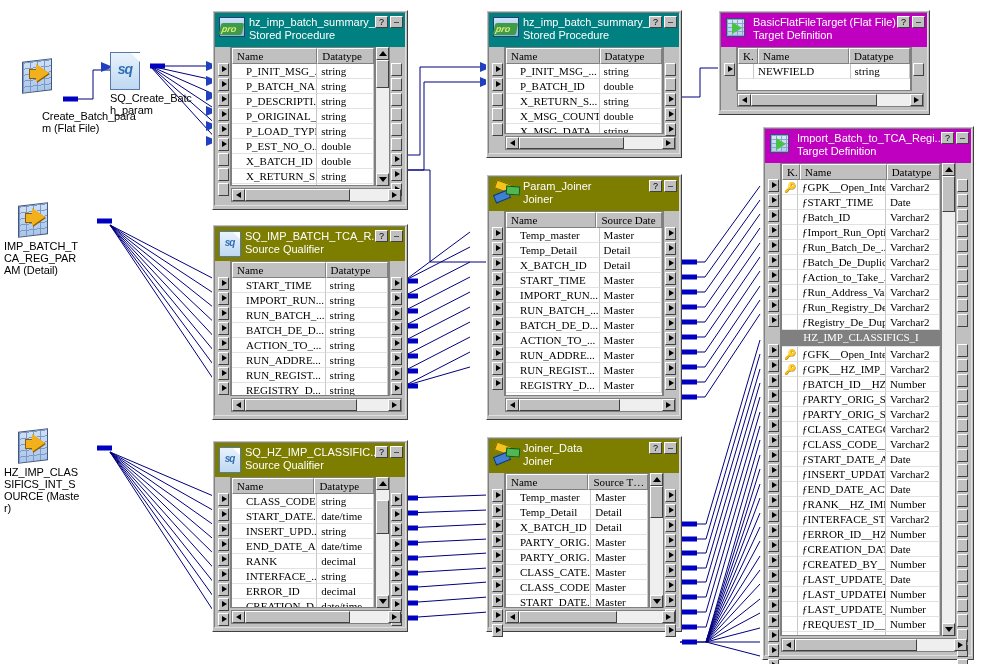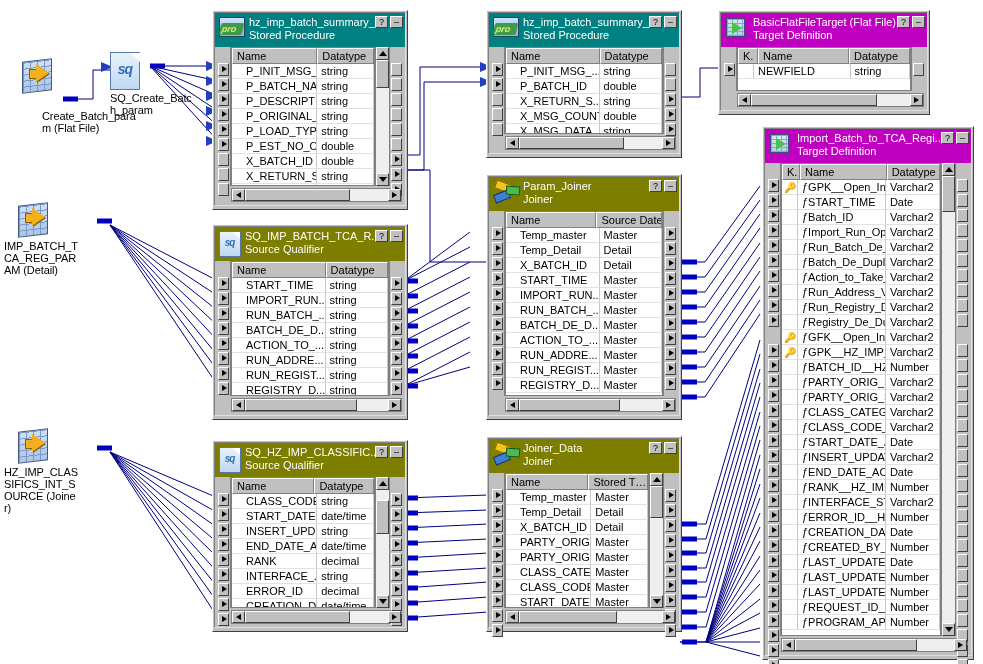--- a/index.html
+++ b/index.html
@@ -243,20 +243,21 @@
     left: 2px; right: 2px;
     top: 34px; bottom: 2px;
     background: #c0c0c0;
     display: flex;
     flex-direction: column;
   }
   .gridtop {
     flex: 1 1 auto;
     display: flex;
     min-height: 0;
+    font-family: Liberation Serif, serif;
   }
   .gutter-l {
     width: 13px;
     flex: 0 0 13px;
     background: #c0c0c0;
     border-right: 1px solid #808080;
   }
   .gutter-r {
     width: 13px;
     flex: 0 0 13px;
@@ -612,21 +613,21 @@
     </div>
     <div class="nlabel" style="top:38px; left:-14px; width:76px;">IMP_BATCH_TCA_REG_PARAM (Detail)</div>
   </div>
 
   <div class="node" style="left:18px; top:428px;">
     <div class="glyph icon-src">
       <div class="grid"></div>
         <div class="arrowstem"></div>
         <div class="arrow"></div>
     </div>
-    <div class="nlabel" style="top:38px; left:-14px; width:78px;">HZ_IMP_CLASSIFICS_INT_SOURCE (Joiner)</div>
+    <div class="nlabel" style="top:38px; left:-14px; width:78px;">HZ_IMP_CLASSIFICS_INT_SOURCE (Master)</div>
   </div>
 
   <div class="win" style="left:212px; top:10px; width:196px; height:200px;">
     <div class="inner">
       <div class="titlebar sp">
         <span class="titleicon icon-sp">
           <span class="b1"></span>
             <span class="b2"></span>
             <span class="b3">pro</span>
         </span>
@@ -962,20 +963,21 @@
                 <div class="row">
                   <div class="cell kcol"></div>
                   <div class="cell name compact" style="flex: 1 1 62%;">ƒRun_Registry_De...</div>
                   <div class="cell dt" style="flex: 1 1 38%;">Varchar2</div>
                 </div>
                 <div class="row">
                   <div class="cell kcol"></div>
                   <div class="cell name compact" style="flex: 1 1 62%;">ƒRegistry_De_Dupl...</div>
                   <div class="cell dt" style="flex: 1 1 38%;">Varchar2</div>
                 </div>
+                <div class="grouphdr">HZ_IMP_CLASSIFICS_I</div>
                 <div class="row">
                   <div class="cell kcol"><span class="keyicon">🔑</span></div>
                   <div class="cell name compact" style="flex: 1 1 62%;">ƒGFK__Open_Inter...</div>
                   <div class="cell dt" style="flex: 1 1 38%;">Varchar2</div>
                 </div>
                 <div class="row">
                   <div class="cell kcol"><span class="keyicon">🔑</span></div>
                   <div class="cell name compact" style="flex: 1 1 62%;">ƒGPK__HZ_IMP_C...</div>
                   <div class="cell dt" style="flex: 1 1 38%;">Varchar2</div>
                 </div>
@@ -1464,21 +1466,21 @@
               <div class="portbtn"></div>
               <div class="portbtn"></div>
               <div class="portbtn"></div>
               <div class="portbtn"></div>
               <div class="portbtn"></div>
               <div class="portbtn"></div>
             </div>
           <div class="table">
             <div class="hdr">
               <div class="hc" style="flex:1 1 58%">Name</div>
-              <div class="hc" style="flex:1 1 42%">Stored T…</div>
+              <div class="hc" style="flex:1 1 42%">Source T…</div>
             </div>
             <div class="rows" id="rows-jd">
                 <div class="row">
                   <div class="cell name" style="flex: 1 1 60%;">Temp_master</div>
                   <div class="cell dt" style="flex: 1 1 40%;">Master</div>
                 </div>
                 <div class="row">
                   <div class="cell name" style="flex: 1 1 60%;">Temp_Detail</div>
                   <div class="cell dt" style="flex: 1 1 40%;">Detail</div>
                 </div>

